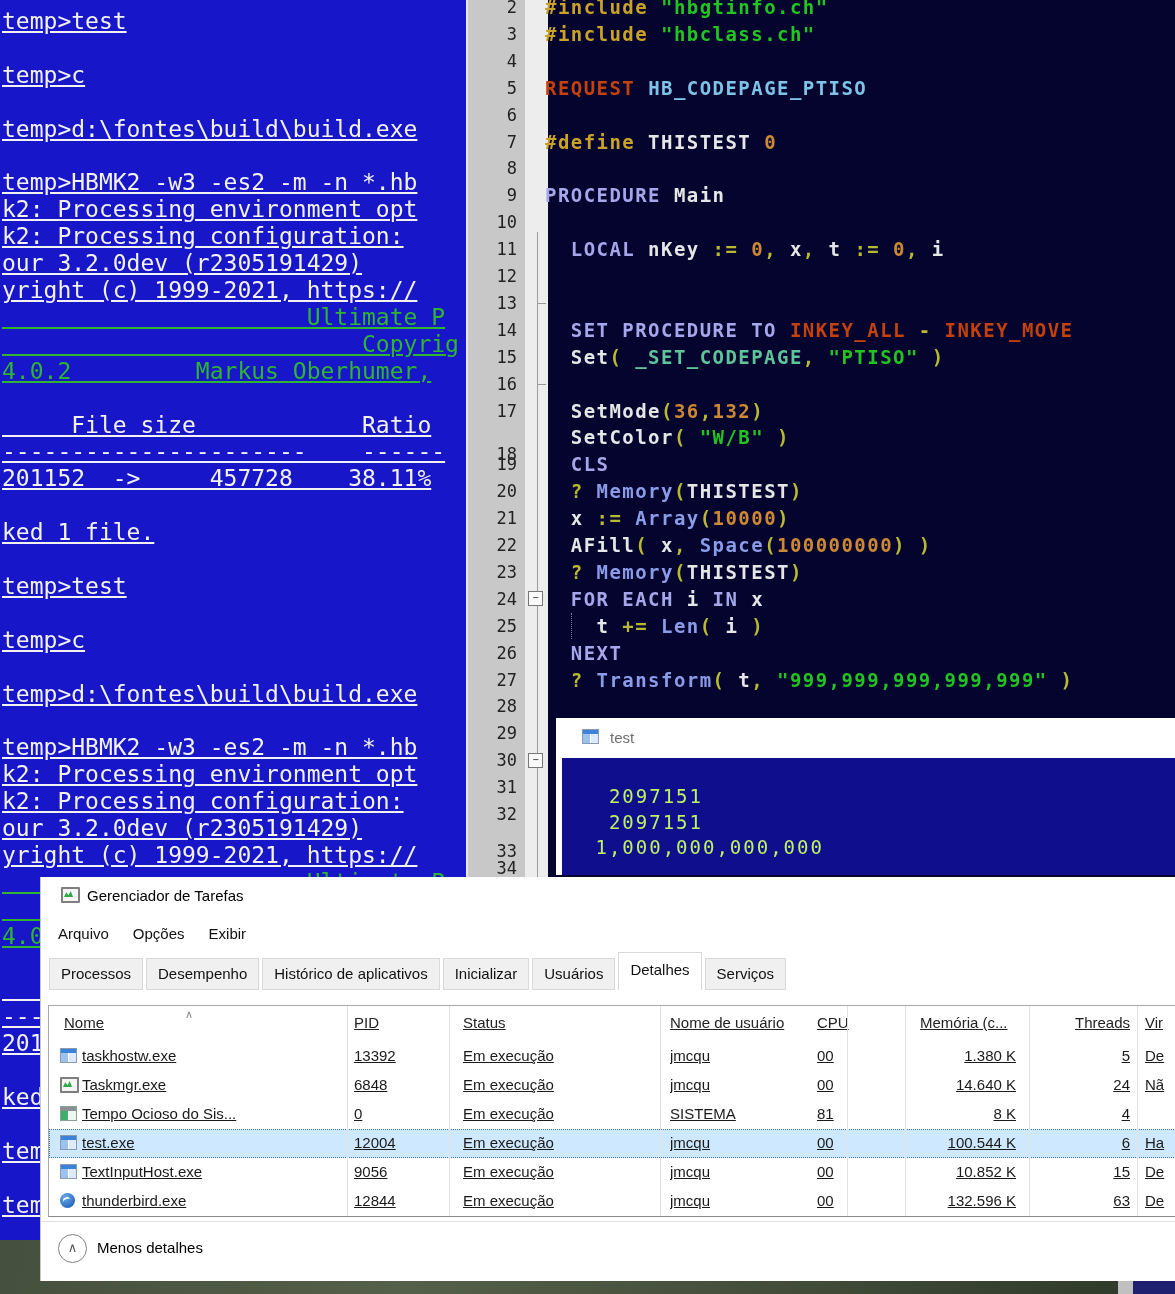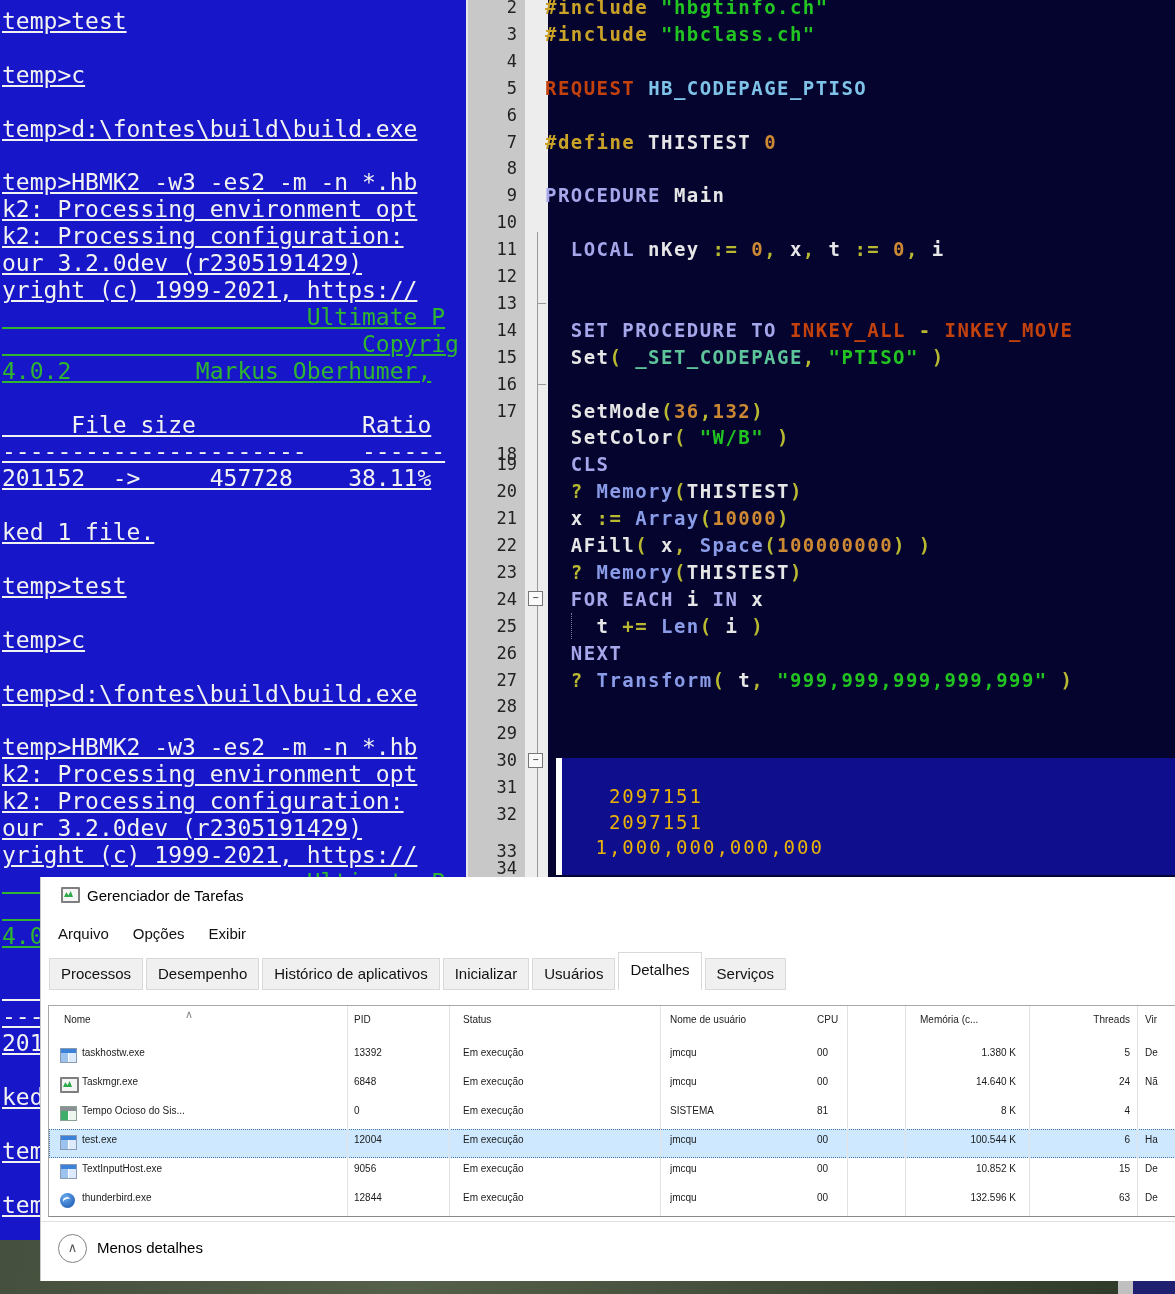--- a/index.html
+++ b/index.html
@@ -48,42 +48,42 @@
     position:absolute;left:0;top:0;right:0;height:40px;background:#ffffff;
   }
   #console-title .label{position:absolute;left:54px;top:11px;font-size:15px;color:#707070;}
   #console-body{
     position:absolute;left:0;top:40px;right:0;bottom:0;background:#0f0f8e;
     border-left:6px solid #ffffff;
   }
   #console-out{
     margin:0;padding:26px 0 0 20px;white-space:pre;
     font-family:"DejaVu Sans Mono",monospace;font-size:19px;letter-spacing:2px;
-    line-height:25.5px;color:#eab308;
+    line-height:25.5px;color:#bef264;
   }
   
   #taskmgr{
     position:absolute;left:40px;top:877px;width:1141px;height:404px;
     background:#ffffff;border-left:1px solid #c8c8c8;color:#1a1a1a;
   }
   #tm-titlebar{position:absolute;left:0;top:0;right:0;height:37px;background:#fff;}
   #tm-title{position:absolute;left:46px;top:10px;font-size:15px;color:#000;}
   #tm-menubar{position:absolute;left:0;top:37px;right:0;height:38px;display:flex;align-items:center;padding-left:17px;gap:24px;}
   .menu-item{font-size:15px;color:#111;}
   #tm-tabs{position:absolute;left:0;top:75px;right:0;height:38px;display:flex;align-items:flex-end;padding-left:8px;}
   .tab{
     height:30px;line-height:30px;padding:0 11px;font-size:15px;color:#111;
     background:#f0f0f0;border:1px solid #d9d9d9;margin-right:3px;
   }
   .tab.active{height:37px;line-height:34px;background:#fff;border-bottom:none;position:relative;z-index:2;}
   
   #tm-list{position:absolute;left:7px;top:128px;right:0;height:210px;border-top:1px solid #a8a8a8;border-left:1px solid #a8a8a8;border-bottom:1px solid #8a8a8a;}
   .vdiv{position:absolute;top:0;bottom:0;width:1px;background:#e2e2e2;}
   #tm-header{position:absolute;left:0;top:0;right:0;height:33px;}
-  .hcell,.cell{position:absolute;font-size:10px;white-space:nowrap;overflow:hidden;}
+  .hcell,.cell{position:absolute;font-size:15px;white-space:nowrap;overflow:hidden;text-decoration:underline;}
   .hcell{top:8px;color:#222;}
   #sort-arrow{position:absolute;left:136px;top:2px;font-size:11px;color:#888;}
   .row{position:absolute;left:0;right:0;height:29px;}
   .row .cell{top:5px;}
   .row.selected{background:#cde8ff;outline:1px dotted #4477aa;outline-offset:-1px;}
   
   .c-name{left:33px;width:250px;}
   .c-pid{left:305px;width:90px;}
   .c-status{left:414px;width:200px;}
   .c-user{left:621px;width:140px;}
@@ -238,20 +238,24 @@
       <div class="cline" style="top: 532px;"><span class="pl">  AFill</span><span class="op">( </span><span class="pl">x</span><span class="op">,</span><span class="fn"> Space</span><span class="op">(</span><span class="num">100000000</span><span class="op">)</span><span class="op"> )</span></div>
       <div class="cline" style="top: 558.9px;"><span class="pl">  </span><span class="op">?</span><span class="fn"> Memory</span><span class="op">(</span><span class="pl">THISTEST</span><span class="op">)</span></div>
       <div class="cline" style="top: 585.8px;"><span class="pl">  </span><span class="kw">FOR EACH</span><span class="pl"> i </span><span class="kw">IN</span><span class="pl"> x</span></div>
       <div class="cline" style="top: 612.7px;"><span class="pl">    t </span><span class="op">+=</span><span class="fn"> Len</span><span class="op">( </span><span class="pl">i</span><span class="op"> )</span></div>
       <div class="cline" style="top: 639.6px;"><span class="pl">  </span><span class="kw">NEXT</span></div>
       <div class="cline" style="top: 666.5px;"><span class="pl">  </span><span class="op">?</span><span class="fn"> Transform</span><span class="op">( </span><span class="pl">t</span><span class="op">,</span><span class="str"> "999,999,999,999,999"</span><span class="op"> )</span></div>
     </div>
 </div>
 
 <div id="console">
+  <div id="console-title">
+    <span class="ic ic-winblue" style="position:absolute;left:26px;top:11px;"></span>
+    <span class="label">test</span>
+  </div>
   <div id="console-body">
     <pre id="console-out">  2097151
   2097151
  1,000,000,000,000</pre>
   </div>
 </div>
 
 <div id="taskmgr">
   <div id="tm-titlebar">
     <span class="ic ic-taskmgr" style="position:absolute;left:20px;top:10px;"></span>

